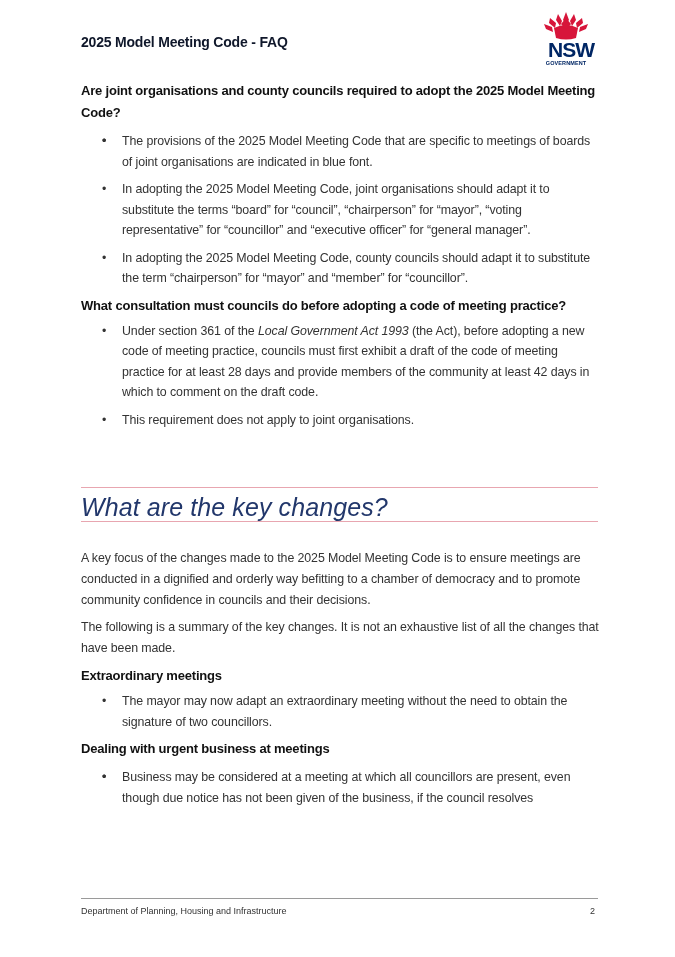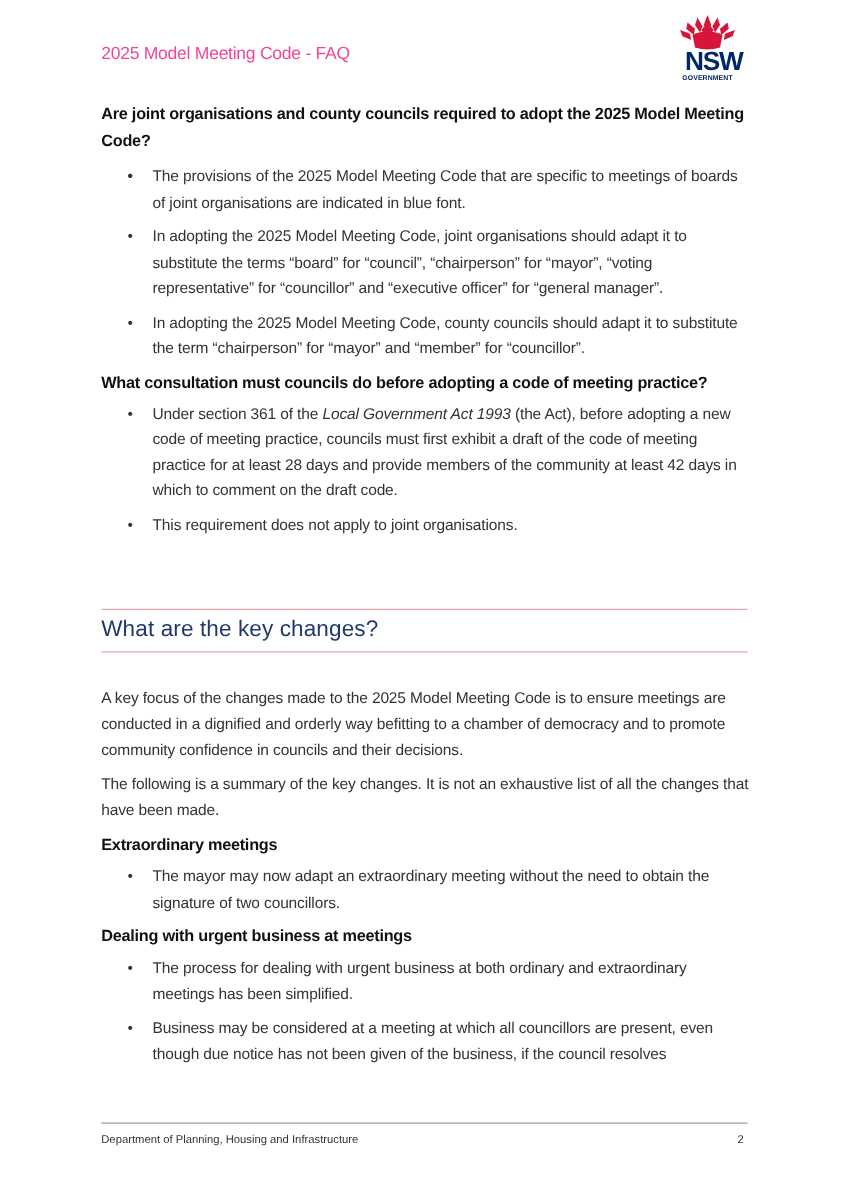--- a/index.html
+++ b/index.html
@@ -1,33 +1,33 @@
 <!DOCTYPE html>
 <html><head>
 <meta charset="utf-8">
 <style>
   html, body { margin:0; padding:0; background:#ffffff; }
   body { width:675px; height:957px; position:relative; overflow:hidden;
          font-family:"Liberation Sans", "DejaVu Sans", sans-serif; color:#2b2b2b; }
   .page { position:absolute; left:0; top:0; width:675px; height:957px; }
-  .running-header { position:absolute; left:81px; top:34px; font-size:14px; color:#ec4899; letter-spacing:-0.2px; }
+  .running-header { position:absolute; left:81px; top:34px; font-size:14px; color:#0f172a; letter-spacing:-0.2px;font-weight:bold; }
   .logo { position:absolute; left:538px; top:10px; width:56px; height:64px; }
   .logo-text { position:absolute; left:0; top:30px; width:56px; text-align:right; font-weight:bold;
                color:#002664; font-size:21px; letter-spacing:-1px; line-height:20px;
                font-family:"Liberation Sans", sans-serif; }
   .logo-sub { position:absolute; left:0; top:50px; width:56px; text-align:center; font-weight:bold;
               color:#002664; font-size:5.5px; letter-spacing:0.1px; }
   .content { position:absolute; left:81px; top:80px; width:520px; }
   .q { font-weight:bold; color:#111; font-size:13px; line-height:22px; margin:0; letter-spacing:-0.2px; }
   ul.bl { list-style:none; margin:4px 0 0 0; padding:0; }
   ul.bl li { position:relative; padding-left:41px; font-size:12.4px; line-height:20.5px; margin-bottom:7px; color:#333; letter-spacing:-0.1px; }
   ul.bl li .dot { position:absolute; left:21px; top:0; }
   .sec-head { position:absolute; left:81px; top:487px; width:517px; height:33px;
               border-top:1.5px solid #e8a6b0; border-bottom:1.5px solid #e8a6b0; }
-  .sec-head span { position:absolute; left:0; top:5px; font-size:18px; color:#22376b; letter-spacing:0.1px; }
+  .sec-head span { position:absolute; left:0; top:5px; font-size:25px; color:#22376b; letter-spacing:0.1px;font-style:italic; }
   .p { font-size:12.4px; line-height:21px; margin:0 0 6px 0; color:#333; letter-spacing:-0.1px; }
   .footer-rule { position:absolute; left:81px; top:898px; width:517px; border-top:1px solid #9a9a9a; }
   .footer-left { position:absolute; left:81px; top:906px; font-size:9px; color:#333; }
   .footer-right { position:absolute; left:590px; top:906px; font-size:9px; color:#333; }
 </style>
 </head>
 <body>
 
 <div class="page">
   <div class="running-header">2025 Model Meeting Code - FAQ</div>
@@ -74,21 +74,21 @@
     <p class="p">A key focus of the changes made to the 2025 Model Meeting Code is to ensure meetings are conducted in a dignified and orderly way befitting to a chamber of democracy and to promote community confidence in councils and their decisions.</p>
     <p class="p">The following is a summary of the key changes. It is not an exhaustive list of all the changes that have been made.</p>
 
     <p class="q" style="margin-top:3px;">Extraordinary meetings</p>
     <ul class="bl">
       <li><span class="dot">•</span><span>The mayor may now adapt an extraordinary meeting without the need to obtain the signature of two councillors.</span></li>
     </ul>
 
     <p class="q" style="margin-top:-1px;">Dealing with urgent business at meetings</p>
     <ul class="bl">
-      <li><span class="dot">•</span><span>The process for dealing with urgent business at both ordinary and extraordinary meetings has been simplified.</span></li>
+      <li><span class="dot">•</span></li>
       <li><span class="dot">•</span><span>Business may be considered at a meeting at which all councillors are present, even though due notice has not been given of the business, if the council resolves</span></li>
     </ul>
   </div>
 
   <div class="footer-rule"></div>
   <div class="footer-left">Department of Planning, Housing and Infrastructure</div>
   <div class="footer-right">2</div>
 </div>
 
 </body></html>

